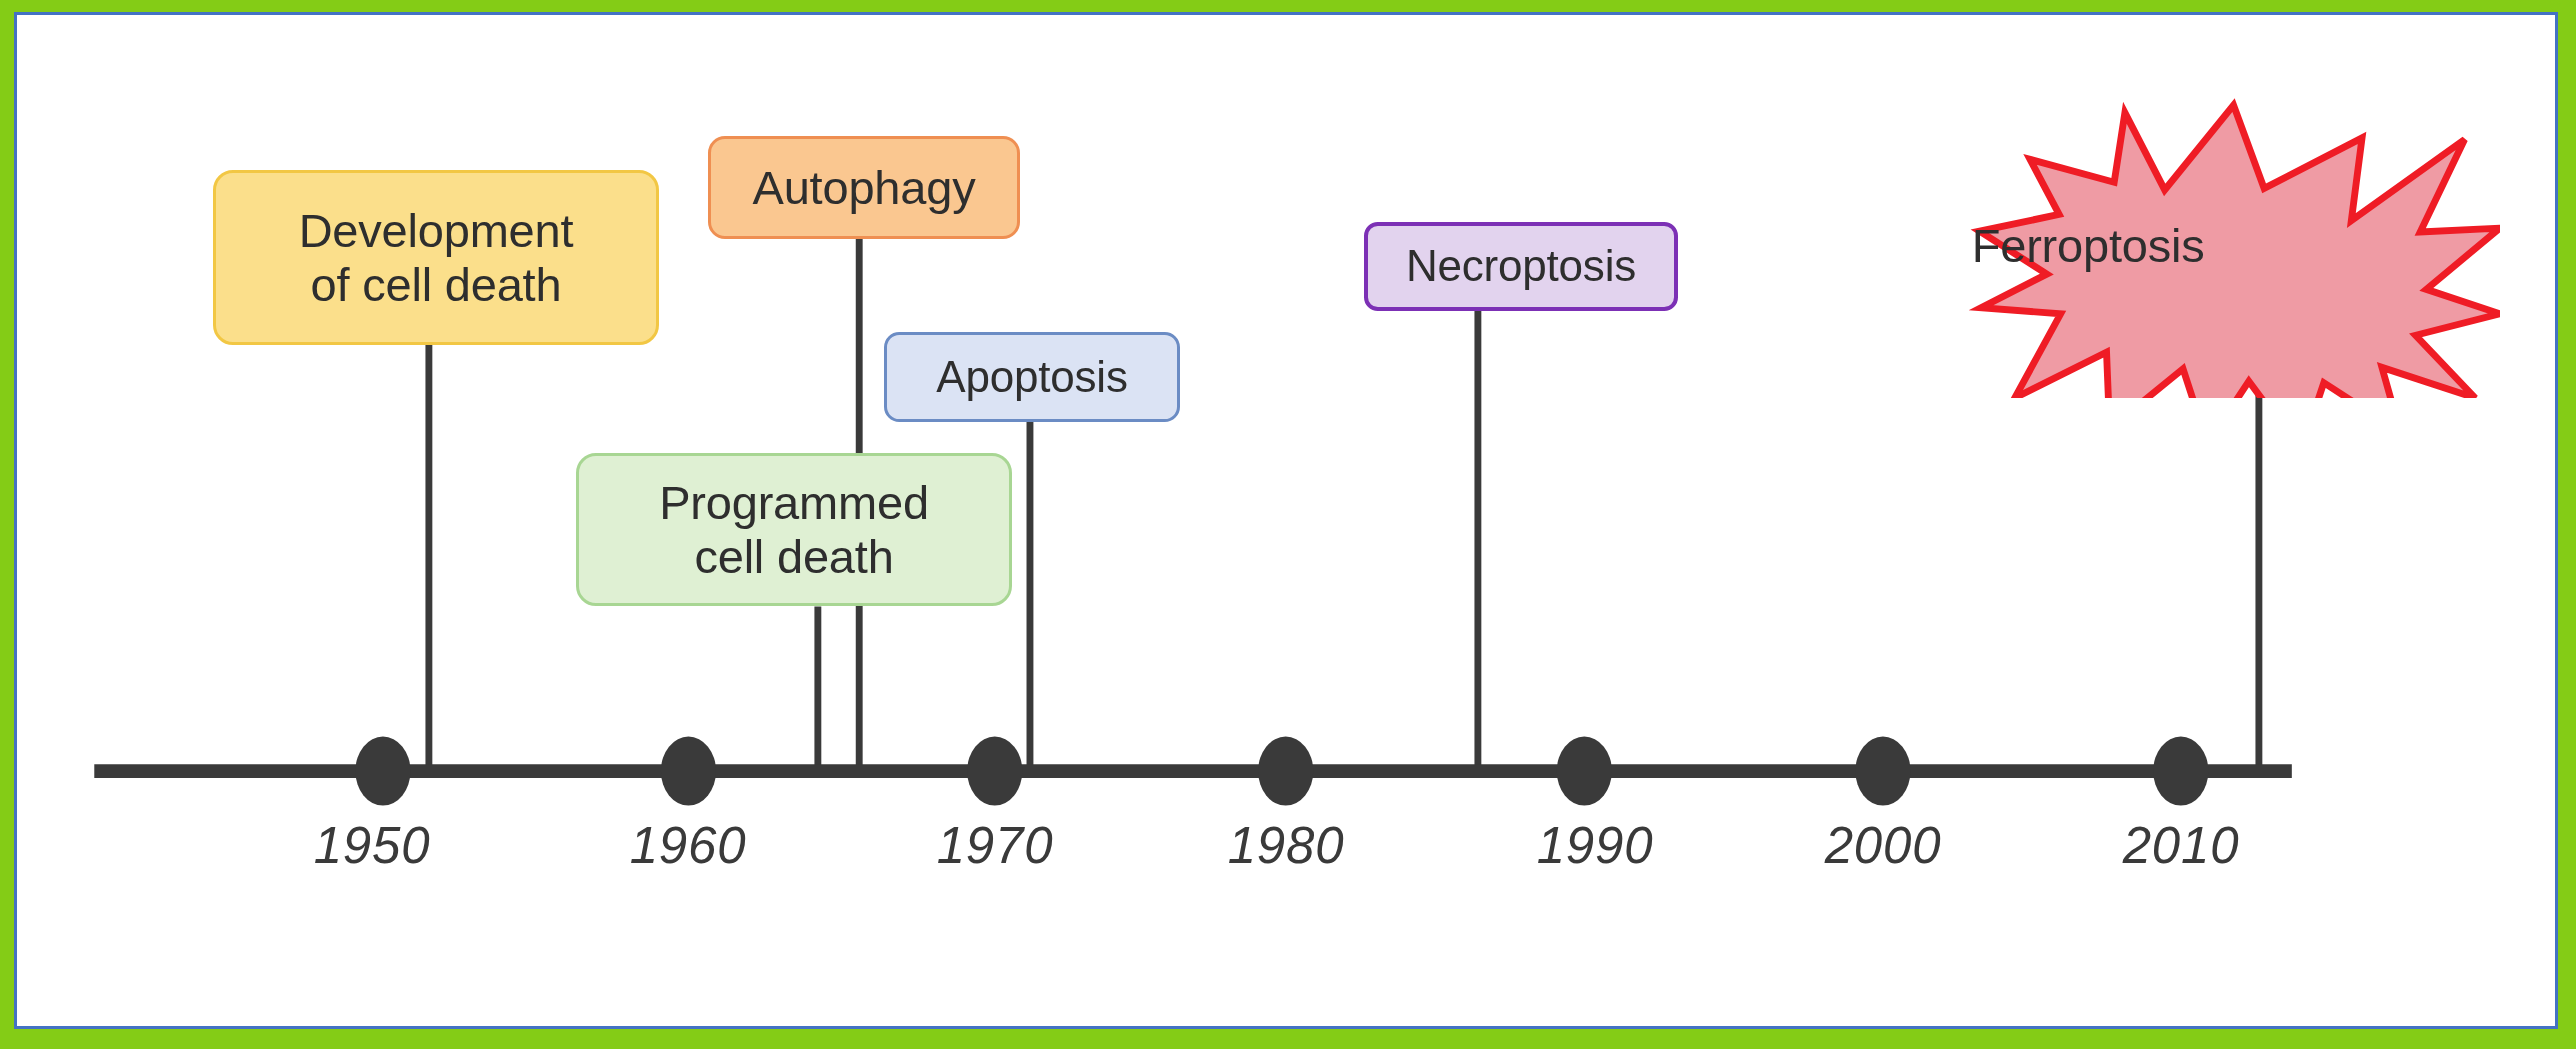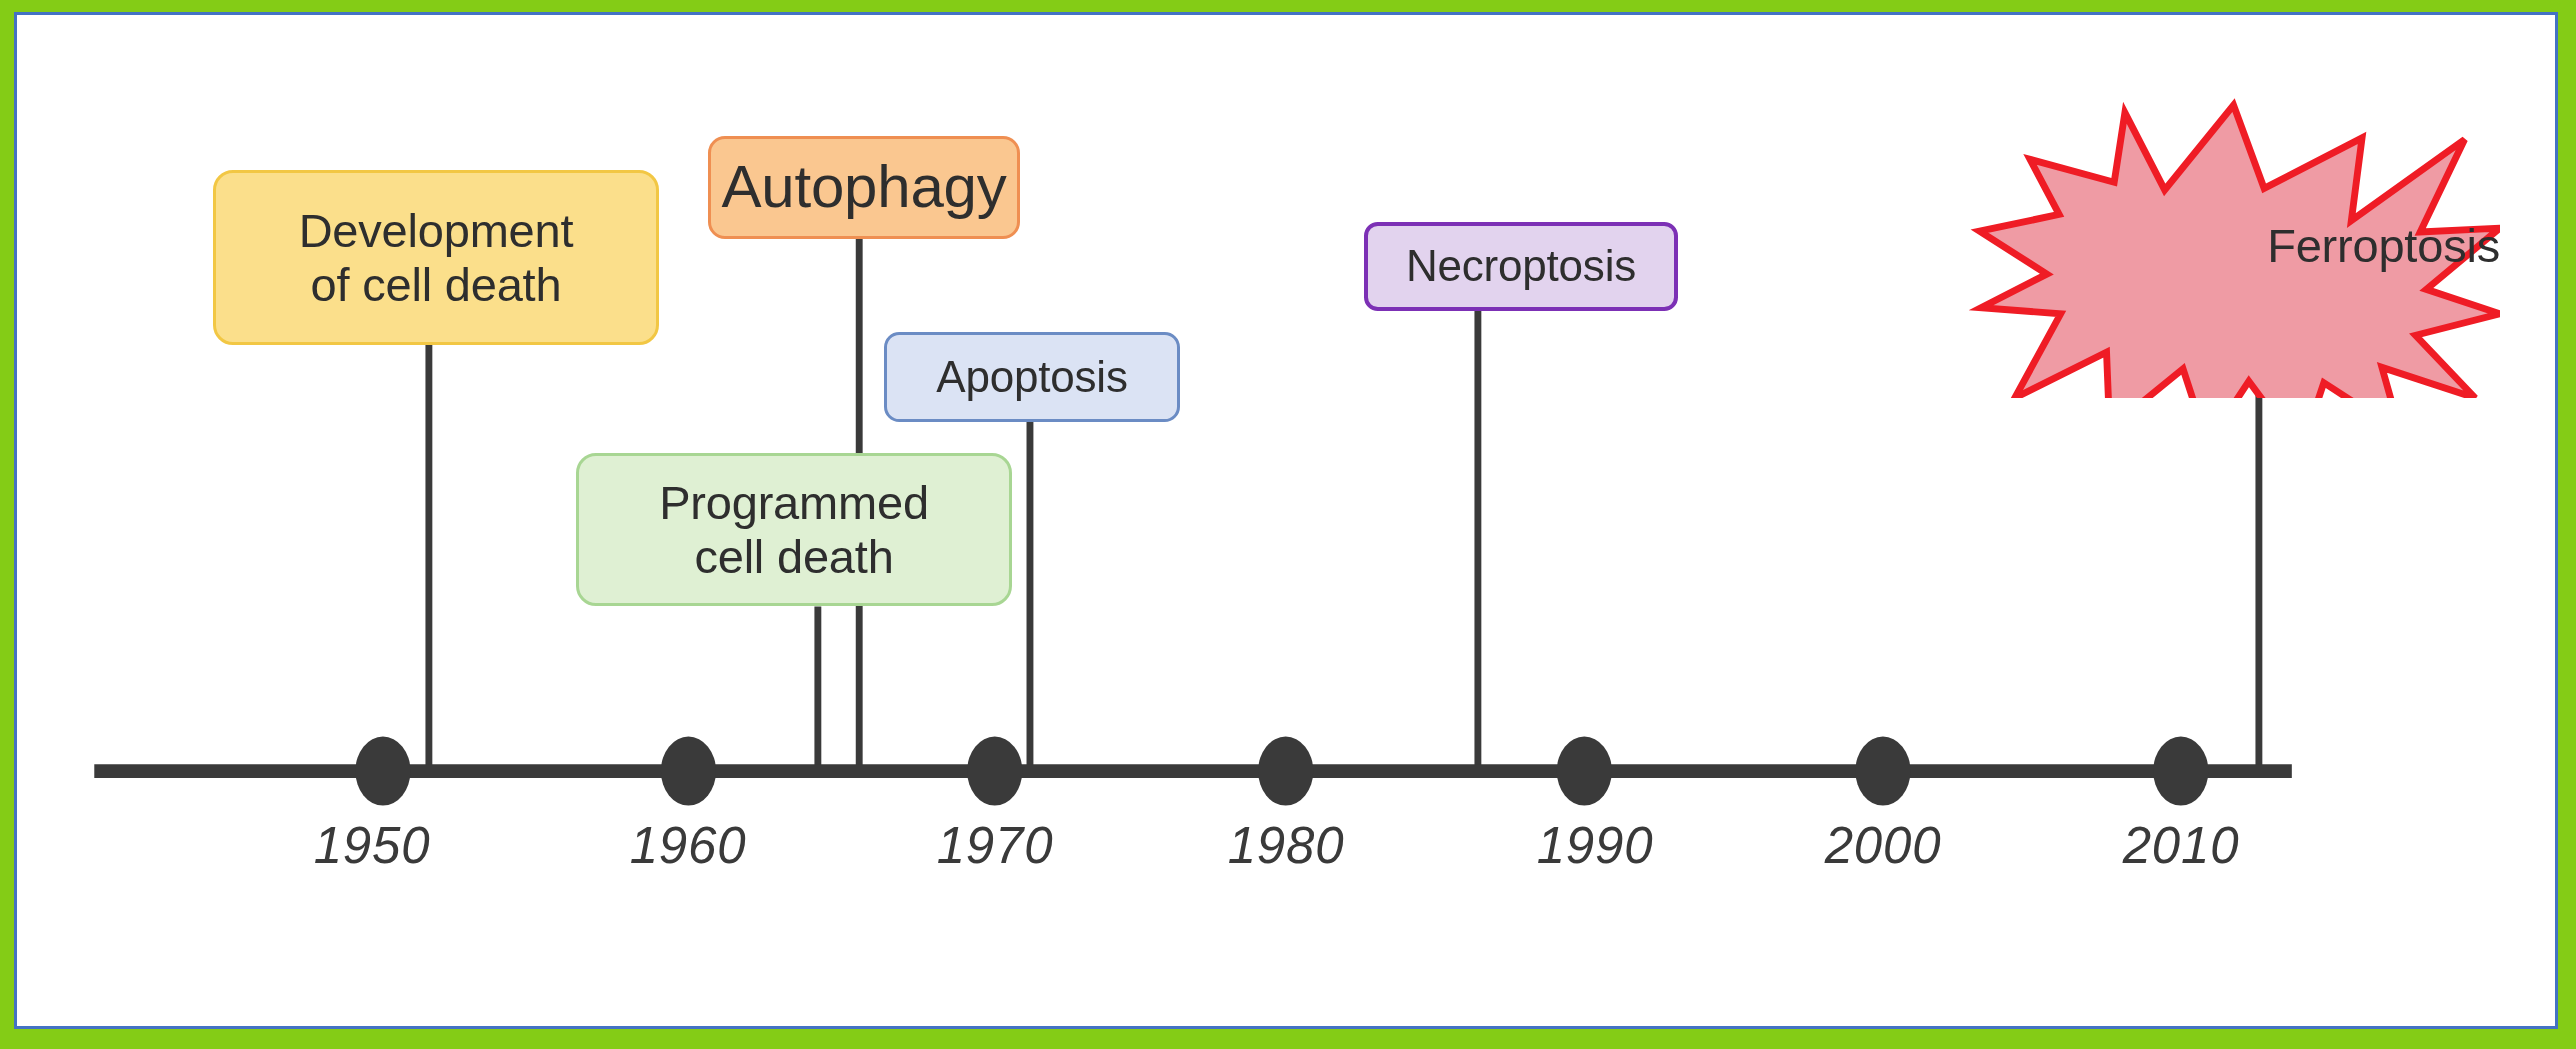--- a/index.html
+++ b/index.html
@@ -55,21 +55,21 @@
     border-color: #f2c744;
     border-width: 3.8px;
     font-size: 47px;
     border-radius: 20px;
   }
   #box-autophagy {
     left: 708px; top: 136px; width: 312px; height: 103px;
     background: #fac790;
     border-color: #ef8f52;
     border-width: 3.8px;
-    font-size: 60px;
+    font-size: 47px;
   }
   #box-apoptosis {
     left: 884px; top: 332px; width: 296px; height: 90px;
     background: #dbe3f4;
     border-color: #6b8cc4;
     border-width: 3.8px;
     font-size: 44px;
     border-radius: 15.3px;
   }
   #box-programmed {
@@ -98,21 +98,21 @@
     height: 306px;
   }
   #burst-label {
     position: absolute;
     left: 0;
     top: 0;
     width: 536px;
     height: 306px;
     display: flex;
     align-items: center;
-    justify-content: flex-end;
+    justify-content: flex-start;
     font-size: 47px;
     color: #2e2e2e;
     letter-spacing: -0.2px;
     padding-left: 7.7px;
     box-sizing: border-box;
   }
   
   .year-label {
     position: absolute;
     transform: translateX(-50%);

